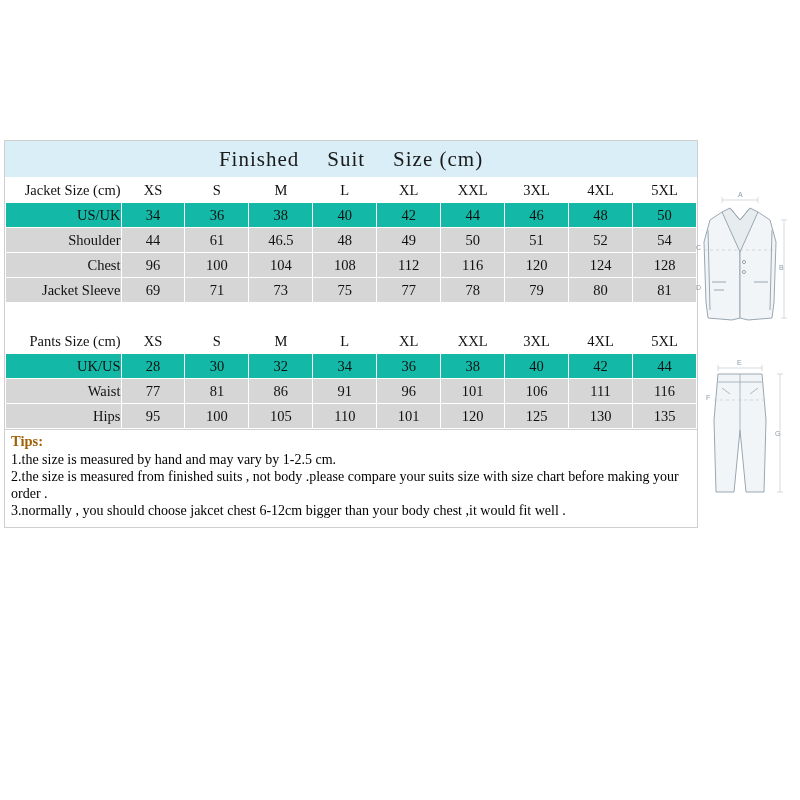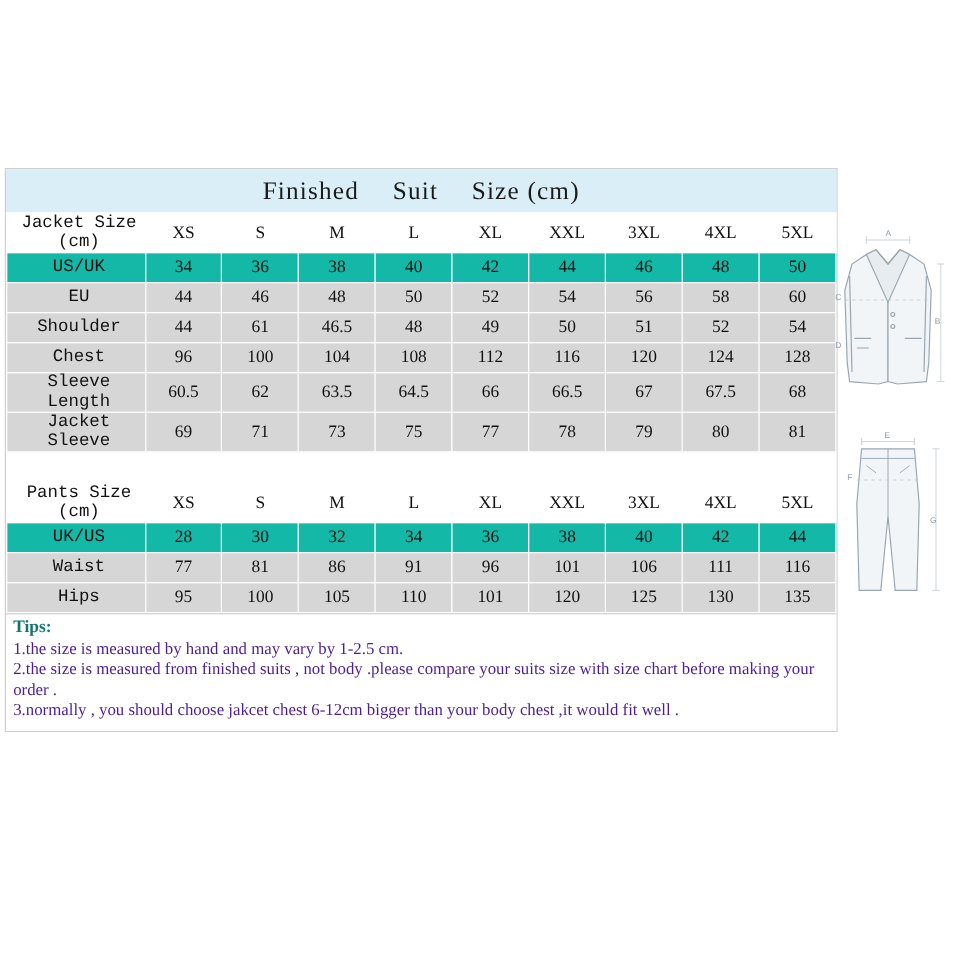--- a/index.html
+++ b/index.html
@@ -49,44 +49,43 @@
   table.sz td {
     height: 24px;
     font-size: 14.5px;
     color: #111;
     text-align: center;
     padding: 0;
     border: 1px solid #ffffff;
     font-family: "Liberation Serif", serif;
   }
   table.sz td.lbl {
-    text-align: center;
+    text-align: right;
     padding-left: 5px;
-    font-family: Liberation Mono, monospace;
   }
   .hdr td { color: #e8000d; background: #ffffff; }
   .row-g td { background: #d6d6d6; }
   .row-w td { background: #14b8a6; }
   .redrow td { color: #e8000d; }
 
   .spacer td { background: #ffffff; height: 8px; border: none; }
 
   .tips {
     background: #ffffff;
     padding: 3px 6px 8px 6px;
     border-top: 1px solid #cfcfcf;
   }
   .tips .head {
-    color: #0f766e;
+    color: #a16207;
     font-size: 14.5px;
     font-weight: bold;
     margin-bottom: 1px;
   }
   .tips .line {
-    color: #4c1d95;
+    color: #000000;
     font-size: 14px;
     line-height: 17px;
   }
 
   .art {
     position: absolute;
     right: 12px;
   }
   .art.jacket { top: 190px; }
   .art.pants { top: 360px; }
@@ -141,32 +140,20 @@
         <td>34</td>
         <td>36</td>
         <td>38</td>
         <td>40</td>
         <td>42</td>
         <td>44</td>
         <td>46</td>
         <td>48</td>
         <td>50</td>
       </tr>
-      <tr class="row-g redrow">
-        <td class="lbl">EU</td>
-        <td>44</td>
-        <td>46</td>
-        <td>48</td>
-        <td>50</td>
-        <td>52</td>
-        <td>54</td>
-        <td>56</td>
-        <td>58</td>
-        <td>60</td>
-      </tr>
       <tr class="row-g">
         <td class="lbl">Shoulder</td>
         <td>44</td>
         <td>61</td>
         <td>46.5</td>
         <td>48</td>
         <td>49</td>
         <td>50</td>
         <td>51</td>
         <td>52</td>
@@ -176,32 +163,20 @@
         <td class="lbl">Chest</td>
         <td>96</td>
         <td>100</td>
         <td>104</td>
         <td>108</td>
         <td>112</td>
         <td>116</td>
         <td>120</td>
         <td>124</td>
         <td>128</td>
-      </tr>
-      <tr class="row-g">
-        <td class="lbl">Sleeve Length</td>
-        <td>60.5</td>
-        <td>62</td>
-        <td>63.5</td>
-        <td>64.5</td>
-        <td>66</td>
-        <td>66.5</td>
-        <td>67</td>
-        <td>67.5</td>
-        <td>68</td>
       </tr>
       <tr class="row-g">
         <td class="lbl">Jacket Sleeve</td>
         <td>69</td>
         <td>71</td>
         <td>73</td>
         <td>75</td>
         <td>77</td>
         <td>78</td>
         <td>79</td>

